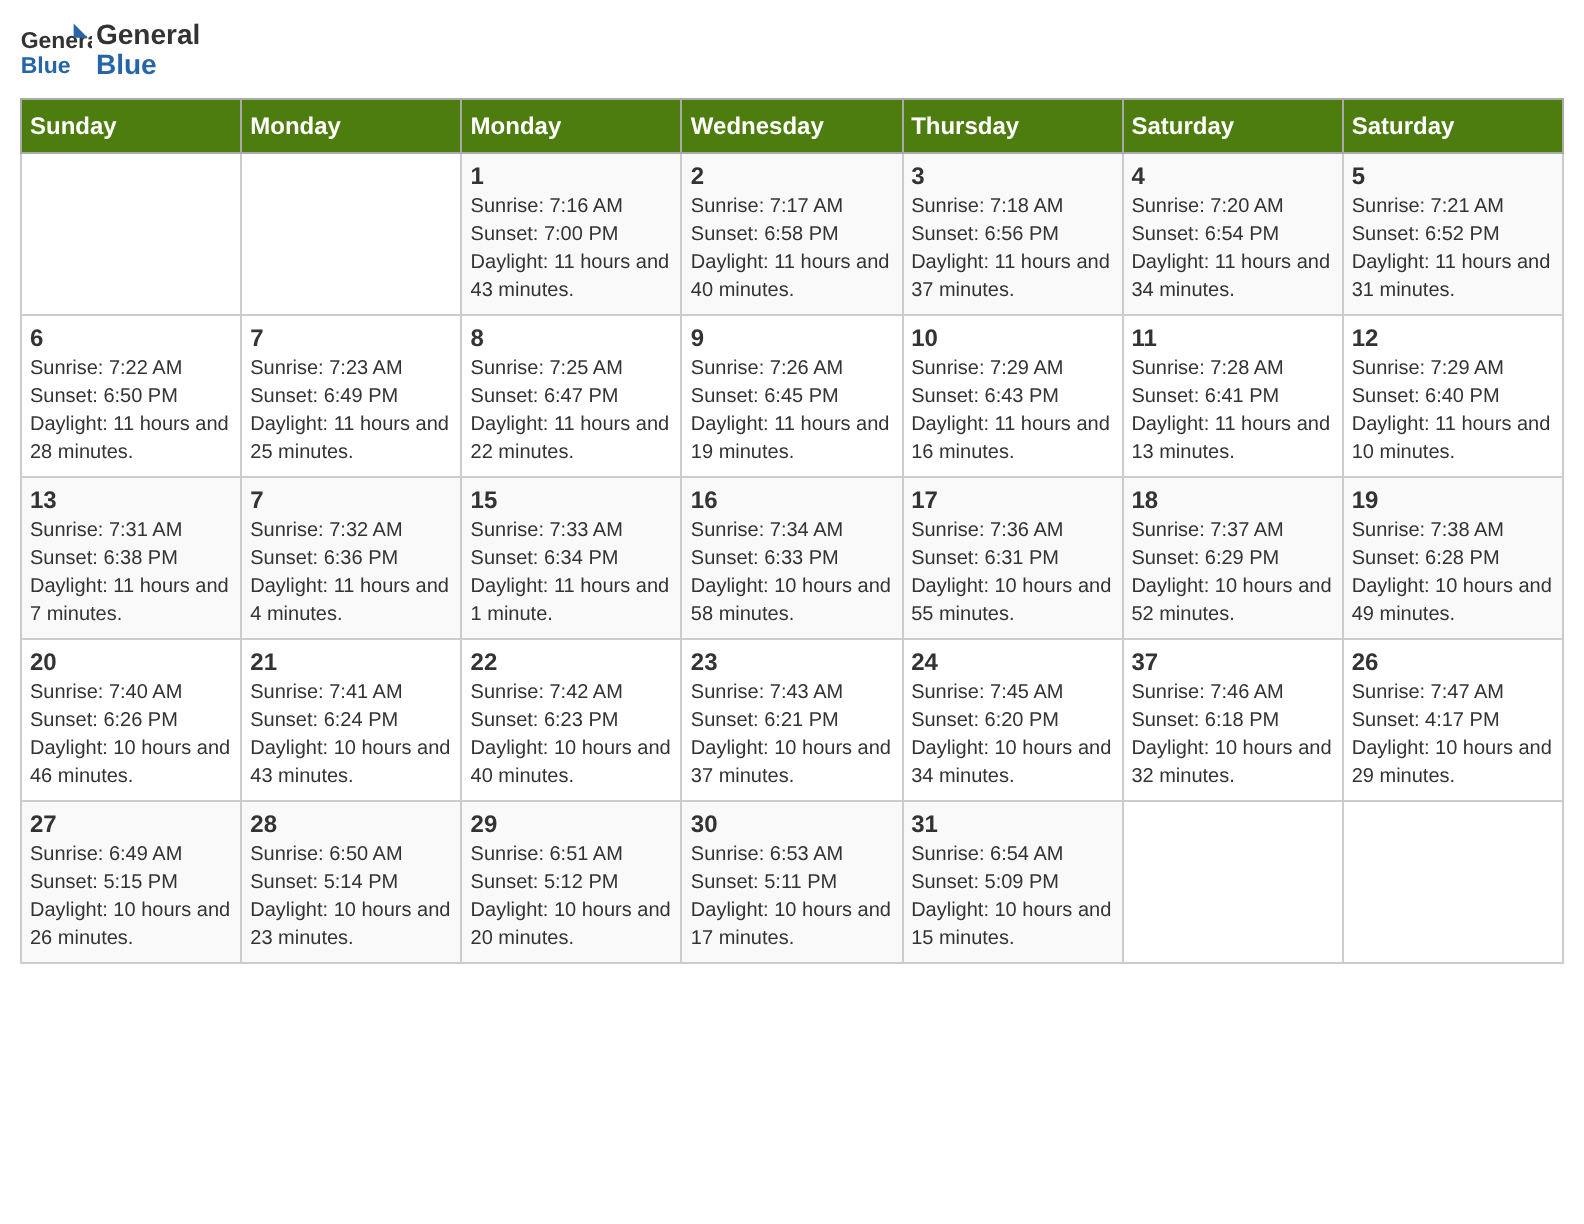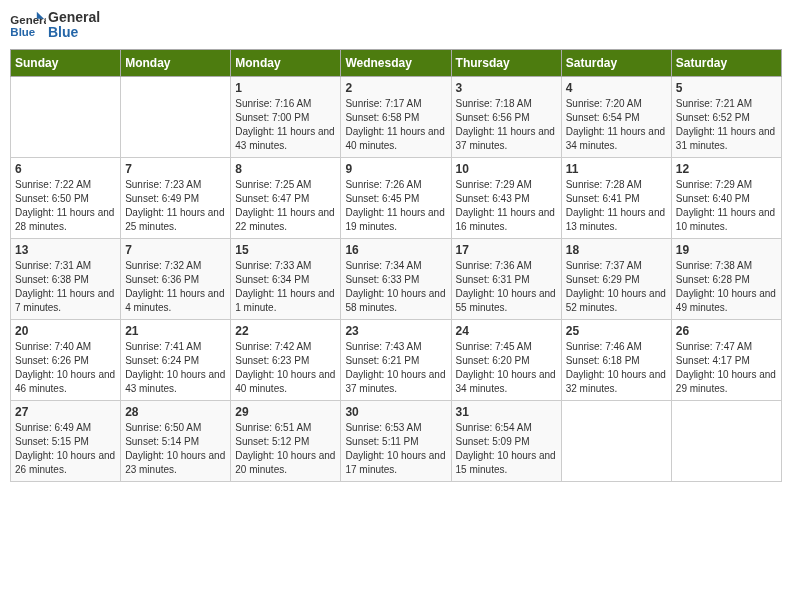--- a/index.html
+++ b/index.html
@@ -259,21 +259,21 @@
 Sunset: 6:21 PM
 Daylight: 10 hours and 37 minutes.</div>
         </td>
         <td>
           <span class="day-number">24</span>
           <div class="day-info">Sunrise: 7:45 AM
 Sunset: 6:20 PM
 Daylight: 10 hours and 34 minutes.</div>
         </td>
         <td>
-          <span class="day-number">25</span>
+          <span class="day-number">37</span>
           <div class="day-info">Sunrise: 7:46 AM
 Sunset: 6:18 PM
 Daylight: 10 hours and 32 minutes.</div>
         </td>
         <td>
           <span class="day-number">26</span>
           <div class="day-info">Sunrise: 7:47 AM
 Sunset: 4:17 PM
 Daylight: 10 hours and 29 minutes.</div>
         </td>

